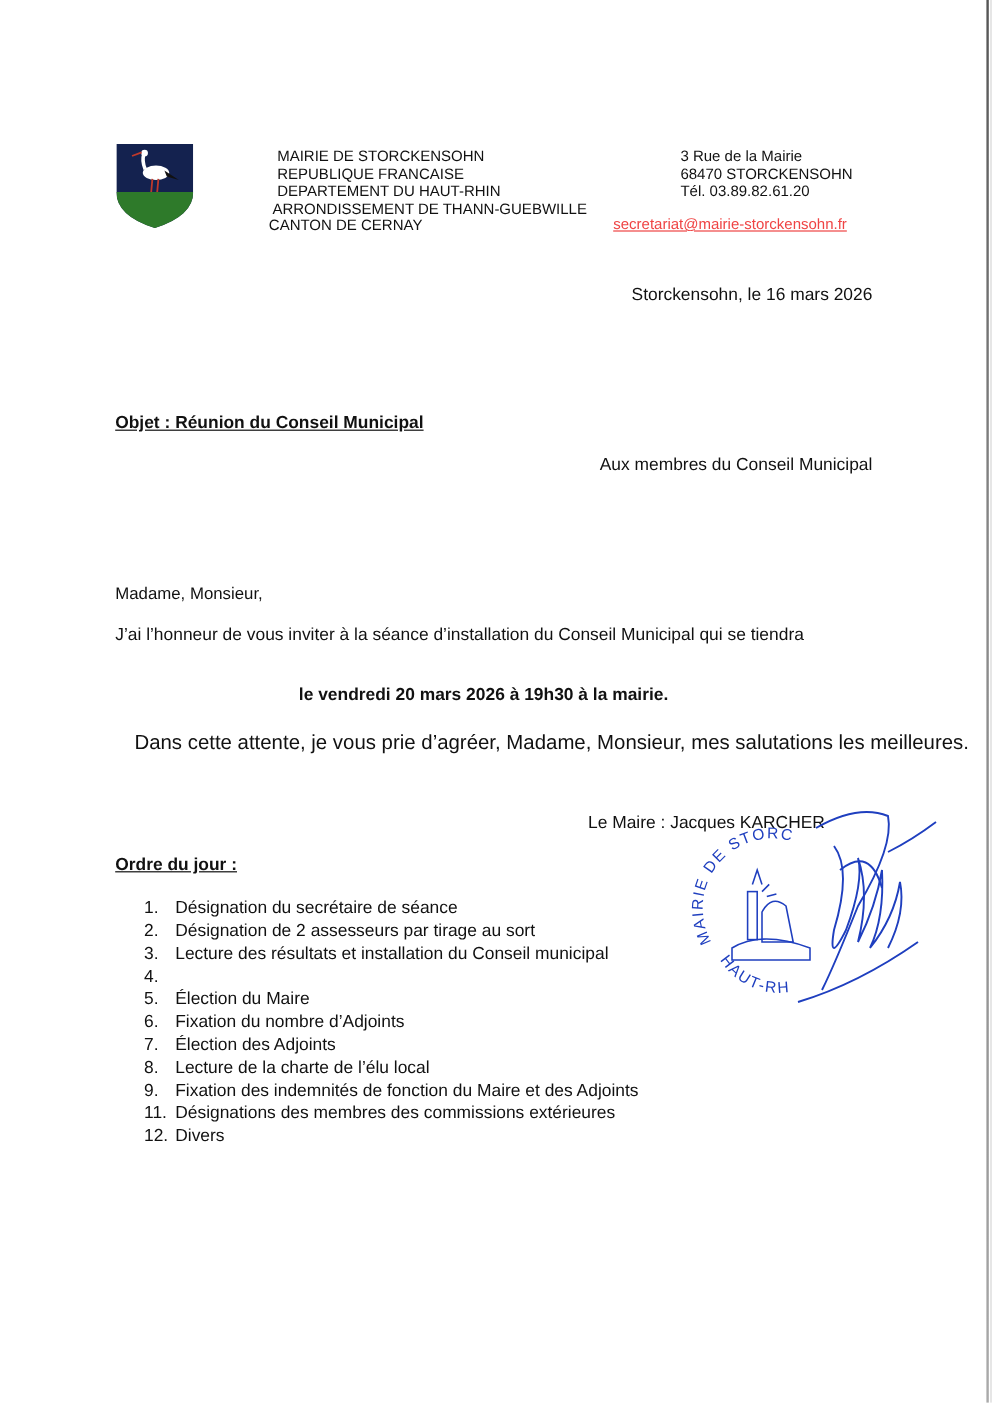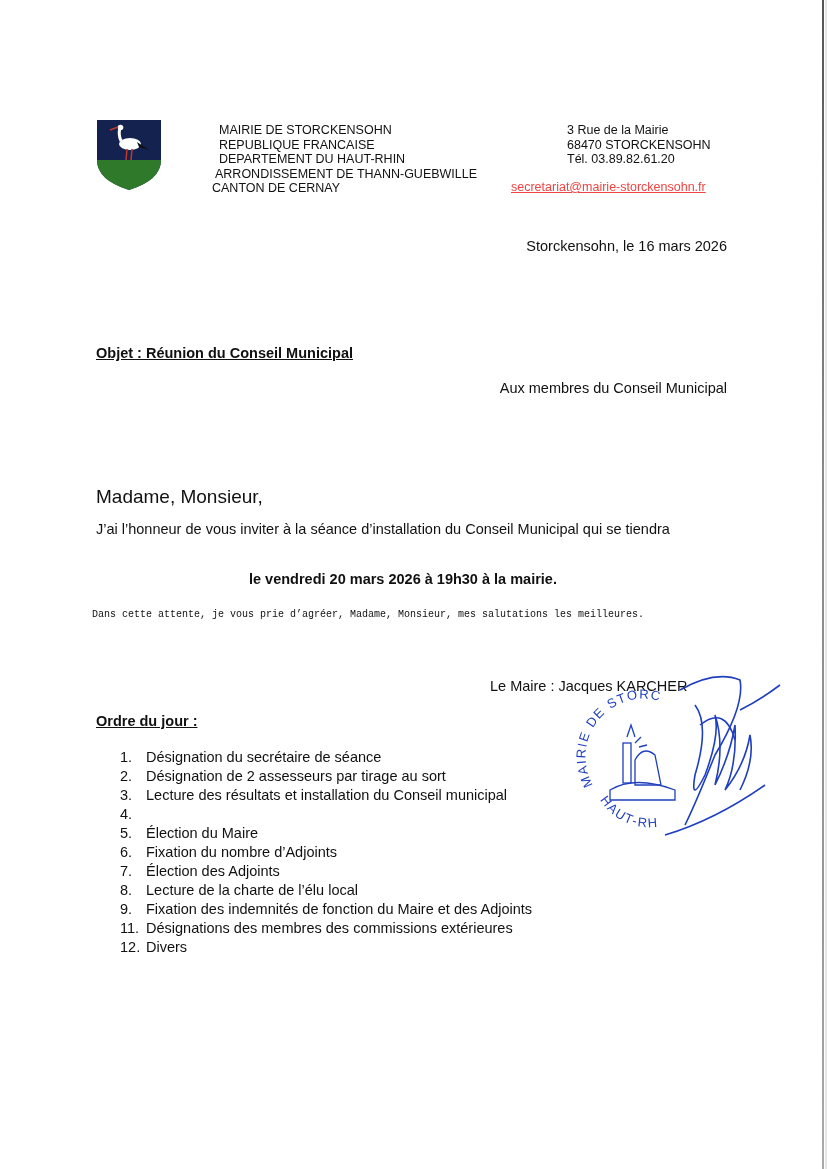--- a/index.html
+++ b/index.html
@@ -7,34 +7,34 @@
       width: 827px; height: 1169px; background: #ffffff; position: relative; overflow: hidden;
       font-family: "Liberation Sans", sans-serif; color: #111;
     }
     .right-edge { position: absolute; top: 0; right: 3px; width: 2px; height: 1169px;
       background: linear-gradient(#555, #888 40%, #999 80%, #aaa); }
     .right-edge2 { position: absolute; top: 0; right: 0; width: 2px; height: 1169px; background: #e6e6e6; }
 
     .crest { position: absolute; left: 97px; top: 120px; width: 64px; height: 70px; }
 
     .header-left { position: absolute; left: 212px; top: 123px; font-size: 12.5px; line-height: 14.5px; }
-    .header-left div { white-space: nowrap; }
+    .header-left div { white-space: nowrap; margin-left: 12px; }
     .hl1 { padding-left: 7px; } .hl2 { padding-left: 7px; } .hl3 { padding-left: 7px; } .hl4 { padding-left: 3px; } .hl5 { padding-left: 0; }
 
     .header-right { position: absolute; left: 567px; top: 123px; font-size: 12.5px; line-height: 14.5px; }
     .email { position: absolute; left: 511px; top: 180px; font-size: 12.5px; color: #ef4444; text-decoration: underline; }
 
     .date { position: absolute; right: 100px; top: 238px; font-size: 14.5px; }
     .objet { position: absolute; left: 96px; top: 345px; font-size: 14.5px; font-weight: bold; text-decoration: underline; }
     .recipient { position: absolute; right: 100px; top: 380px; font-size: 14.5px; }
 
-    .salutation { position: absolute; left: 96px; top: 486px; font-size: 19px; }
+    .salutation { position: absolute; left: 96px; top: 486px; font-size: 14px; }
     .para1 { position: absolute; left: 96px; top: 521px; font-size: 14.5px; }
     .meeting { position: absolute; left: 249px; top: 571px; font-size: 14.5px; font-weight: bold; }
-    .para2 { position: absolute; left: 92px; top: 609px; font-size: 10px; font-family: Liberation Mono, monospace; }
+    .para2 { position: absolute; left: 112px; top: 609px; font-size: 17px; }
 
     .signer { position: absolute; left: 490px; top: 678px; font-size: 14.5px; }
     .ordre-title { position: absolute; left: 96px; top: 713px; font-size: 14.5px; font-weight: bold; text-decoration: underline; }
 
     .agenda { position: absolute; left: 120px; top: 748px; margin: 0; padding: 0; list-style: none; font-size: 14.5px; line-height: 19px; }
     .agenda li { display: flex; }
     .agenda .num { width: 26px; display: inline-block; }
 
     .stamp { position: absolute; left: 565px; top: 665px; width: 225px; height: 175px; }
   </style>

